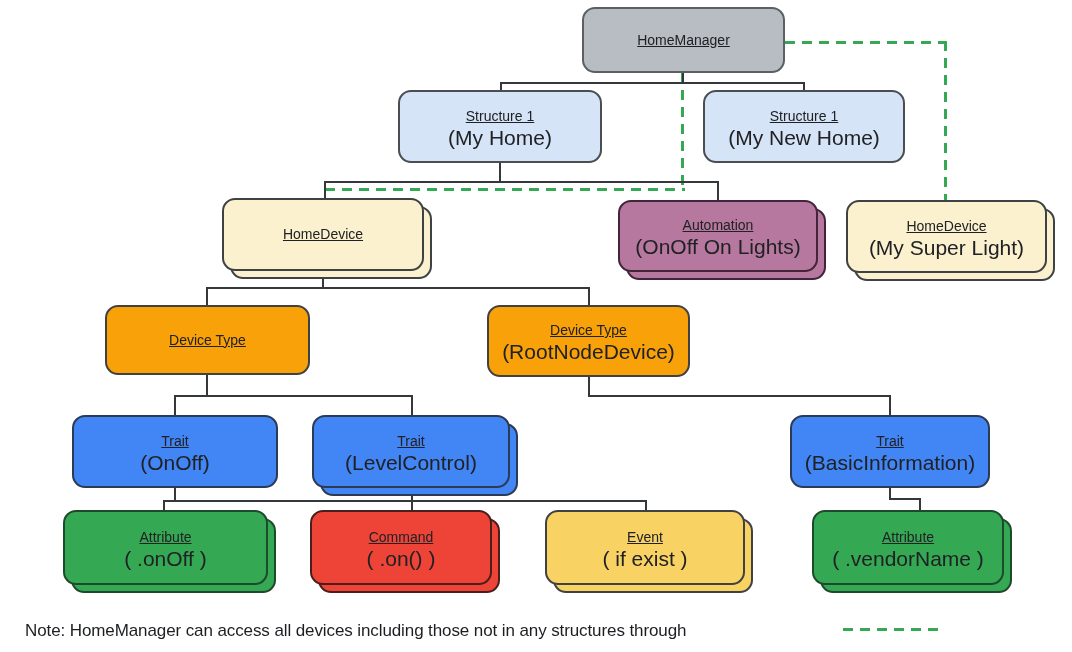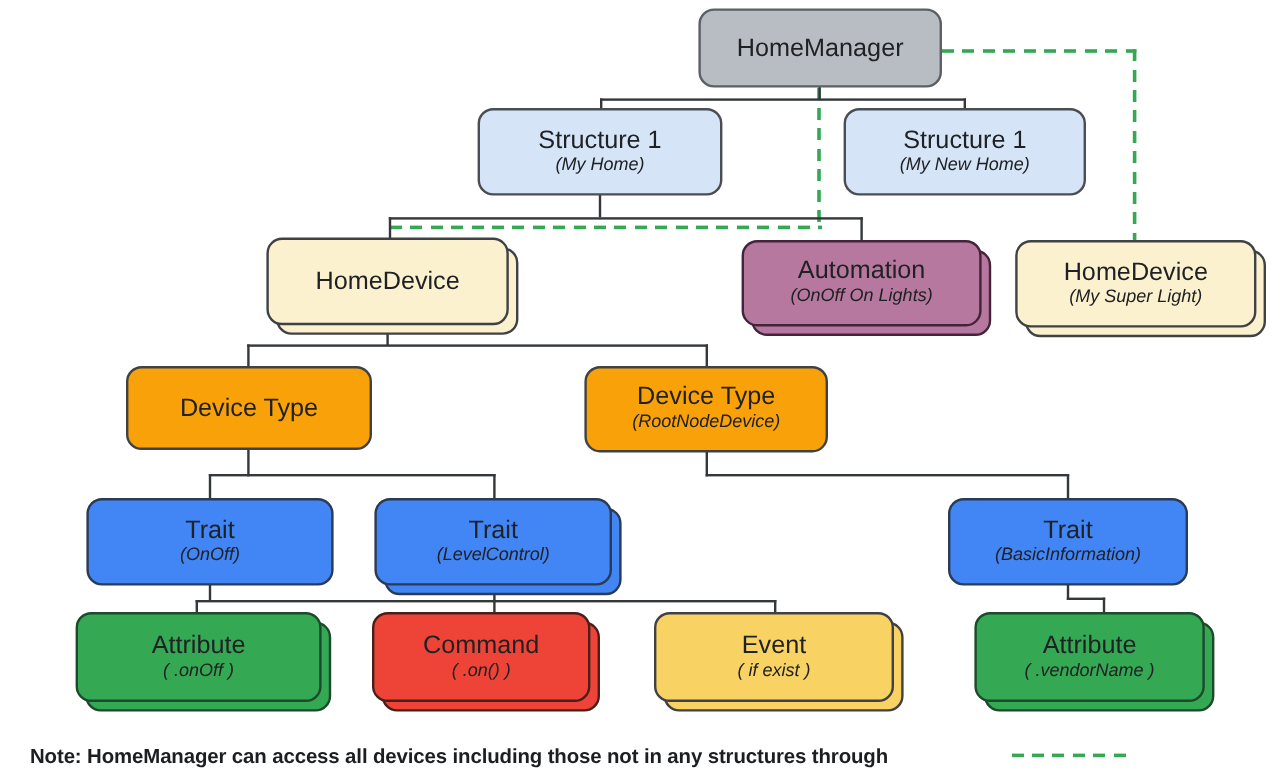--- a/index.html
+++ b/index.html
@@ -14,34 +14,34 @@
   .gdash{position:absolute;}
   .gdash.h{height:3px;background:repeating-linear-gradient(90deg,#34a853 0 10px,transparent 10px 17px);}
   .gdash.v{width:3px;background:repeating-linear-gradient(180deg,#34a853 0 10px,transparent 10px 17px);}
   
   .node{position:absolute;}
   .node .shadow{position:absolute;left:8px;top:8px;width:100%;height:100%;
     background:var(--fill);border:2px solid var(--line);border-radius:13px;box-sizing:border-box;}
   .node .face{position:absolute;left:0;top:0;width:100%;height:100%;
     background:var(--fill);border:2px solid var(--line);border-radius:13px;box-sizing:border-box;
     display:flex;flex-direction:column;align-items:center;justify-content:center;text-align:center;}
-  .node .t{font-size:21px;line-height:21px;font-weight:400;color:#202124;}
-  .node .s{font-size:15px;line-height:21px;font-style:italic;color:#202124;}
+  .node .t{font-size:14px;line-height:21px;font-weight:400;color:#202124;text-decoration:underline;}
+  .node .s{font-size:21px;line-height:21px;color:#202124;}
   .node .s:empty{display:none;}
   .gray      {--fill:#b7bdc2;--line:#5c6064;}
   .blue-light{--fill:#d5e4f6;--line:#4a4e53;}
   .cream     {--fill:#fbf1cf;--line:#3f4245;}
   .mauve     {--fill:#b6789e;--line:#43243a;}
   .orange    {--fill:#f9a109;--line:#3f4245;}
   .blue      {--fill:#4285f4;--line:#2b3a55;}
   .green     {--fill:#34a853;--line:#1d4a2c;}
   .red       {--fill:#ee4437;--line:#4a1f1b;}
   .yellow    {--fill:#f8d263;--line:#3f4245;}
   
-  .note{position:absolute;left:25px;top:621px;font-size:17px;font-weight:700;
+  .note{position:absolute;left:25px;top:621px;font-size:17px;font-weight:400;
     letter-spacing:-0.1px;color:#1c1e21;white-space:nowrap;}
 </style>
 </head>
 <body>
 
 <div class="canvas">
 
   <div class="gdash v" style="left:681px;top:73px;height:117px;"></div>
   <div class="gdash h" style="left:325px;top:188px;width:360px;"></div>
   <div class="gdash h" style="left:785px;top:41px;width:162px;"></div>

